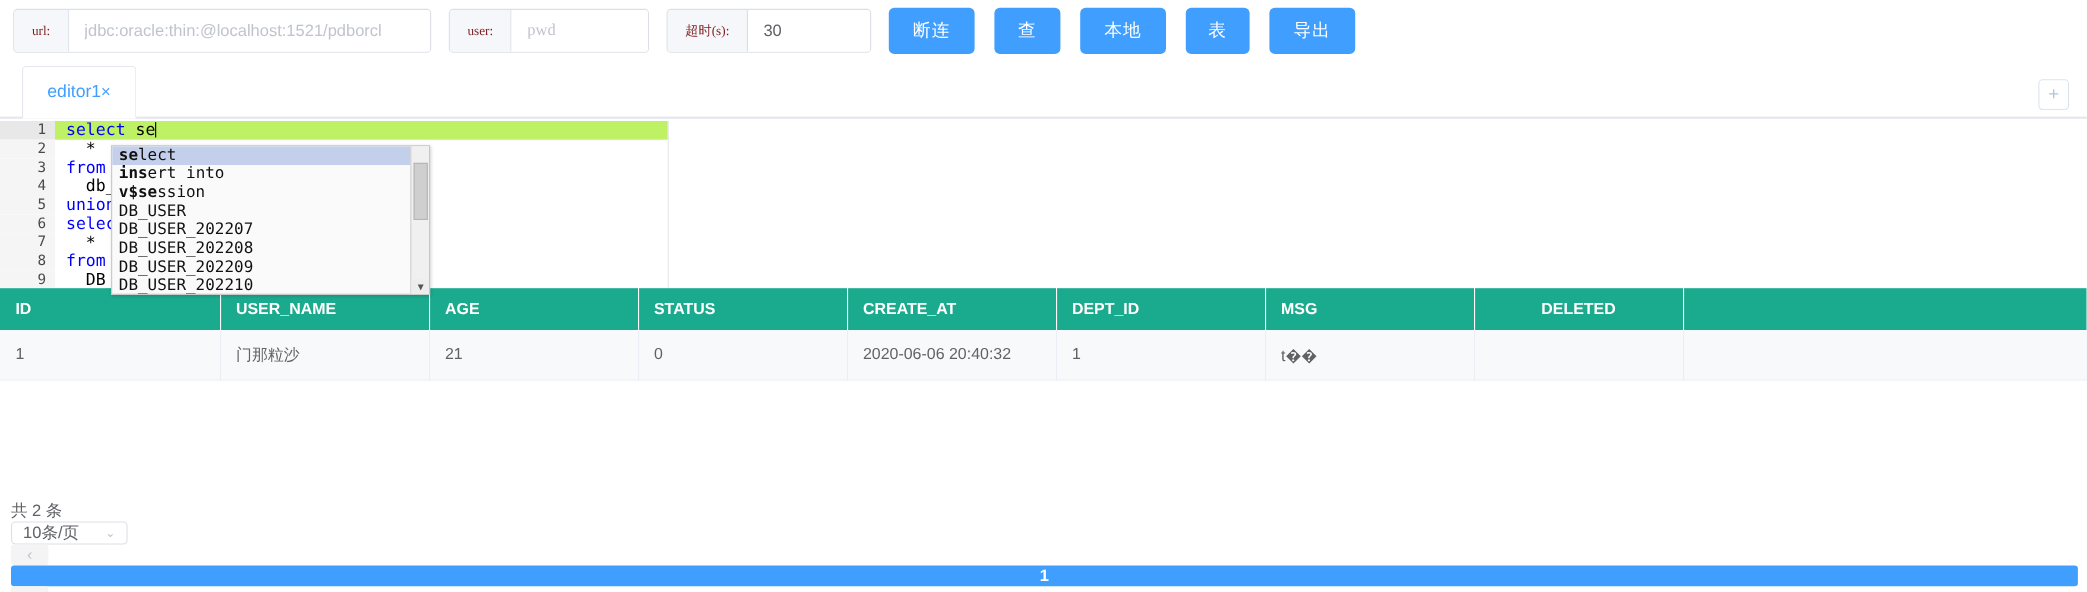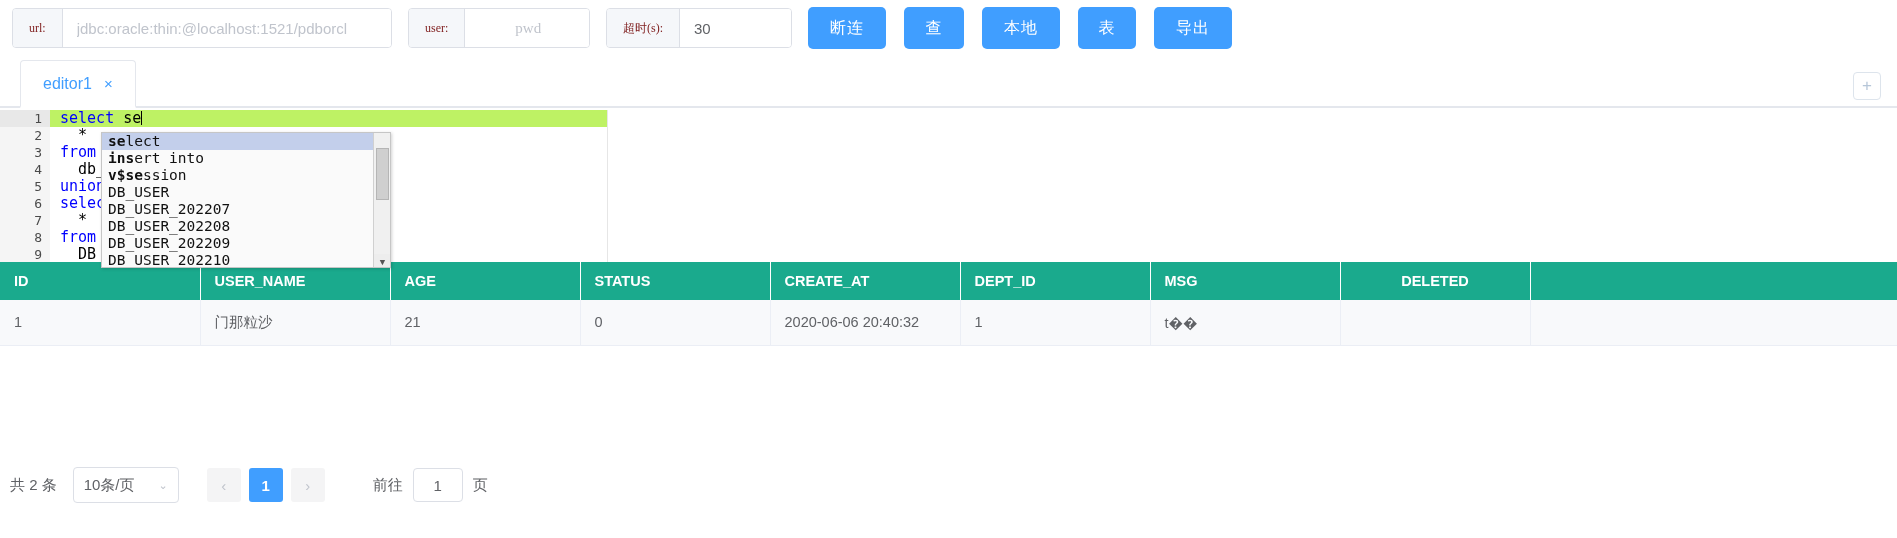--- a/index.html
+++ b/index.html
@@ -43,21 +43,21 @@
     background: #fff;
     font-size: 15px;
     color: #606266;
     padding: 0 14px;
     font-family: "Liberation Sans", sans-serif;
     height: 100%;
   }
   .field-input::placeholder { color: #c0c4cc; }
   #url-group { width: 380px; }
   #url-group .field-input { width: 100%; }
-  #user-group { width: 182px; gap: 36px; }
+  #user-group { width: 182px; }
   #user-group .field-input { width: 100%; font-family: Liberation Serif, serif; }
   #pwd-group { width: 215px; }
   #pwd-group .field-input { width: 100%; }
   #timeout-group { width: 186px; }
   #timeout-group .field-input { width: 100%; }
 
   .btn {
     height: 42px;
     background: #409eff;
     color: #fff;
@@ -90,21 +90,20 @@
     padding: 0 22px;
     border: 1px solid #e4e7ed;
     border-bottom: 2px solid #fff;
     background: #fff;
     color: #409eff;
     font-size: 16px;
     border-radius: 4px 4px 0 0;
     position: relative;
     bottom: -2px;
     cursor: pointer;
-    gap: 12px;
   }
   .tab-close {
     color: #409eff;
     font-size: 15px;
     cursor: pointer;
     line-height: 1;
   }
   .tab-add {
     position: absolute;
     right: 16px;
@@ -253,25 +252,26 @@
     overflow: hidden;
   }
   table.grid tr.row-odd td { background: #f8f9fb; }
   table.grid tr.row-even td { background: #ffffff; }
 
   
   .pager {
     position: absolute;
     top: 455px; left: 0;
     width: 1897px; height: 60px;
-    display: flex; align-items: center;
+    display: flex; 
     padding-left: 10px;
     font-size: 15px;
     color: #606266;
     gap: 0;
+    flex-direction: column;
   }
   .pg-total { margin-right: 16px; white-space: nowrap; }
   .pg-size {
     width: 106px; height: 36px;
     border: 1px solid #dcdfe6;
     border-radius: 4px;
     display: flex; align-items: center;
     justify-content: space-between;
     padding: 0 10px;
     color: #606266;

